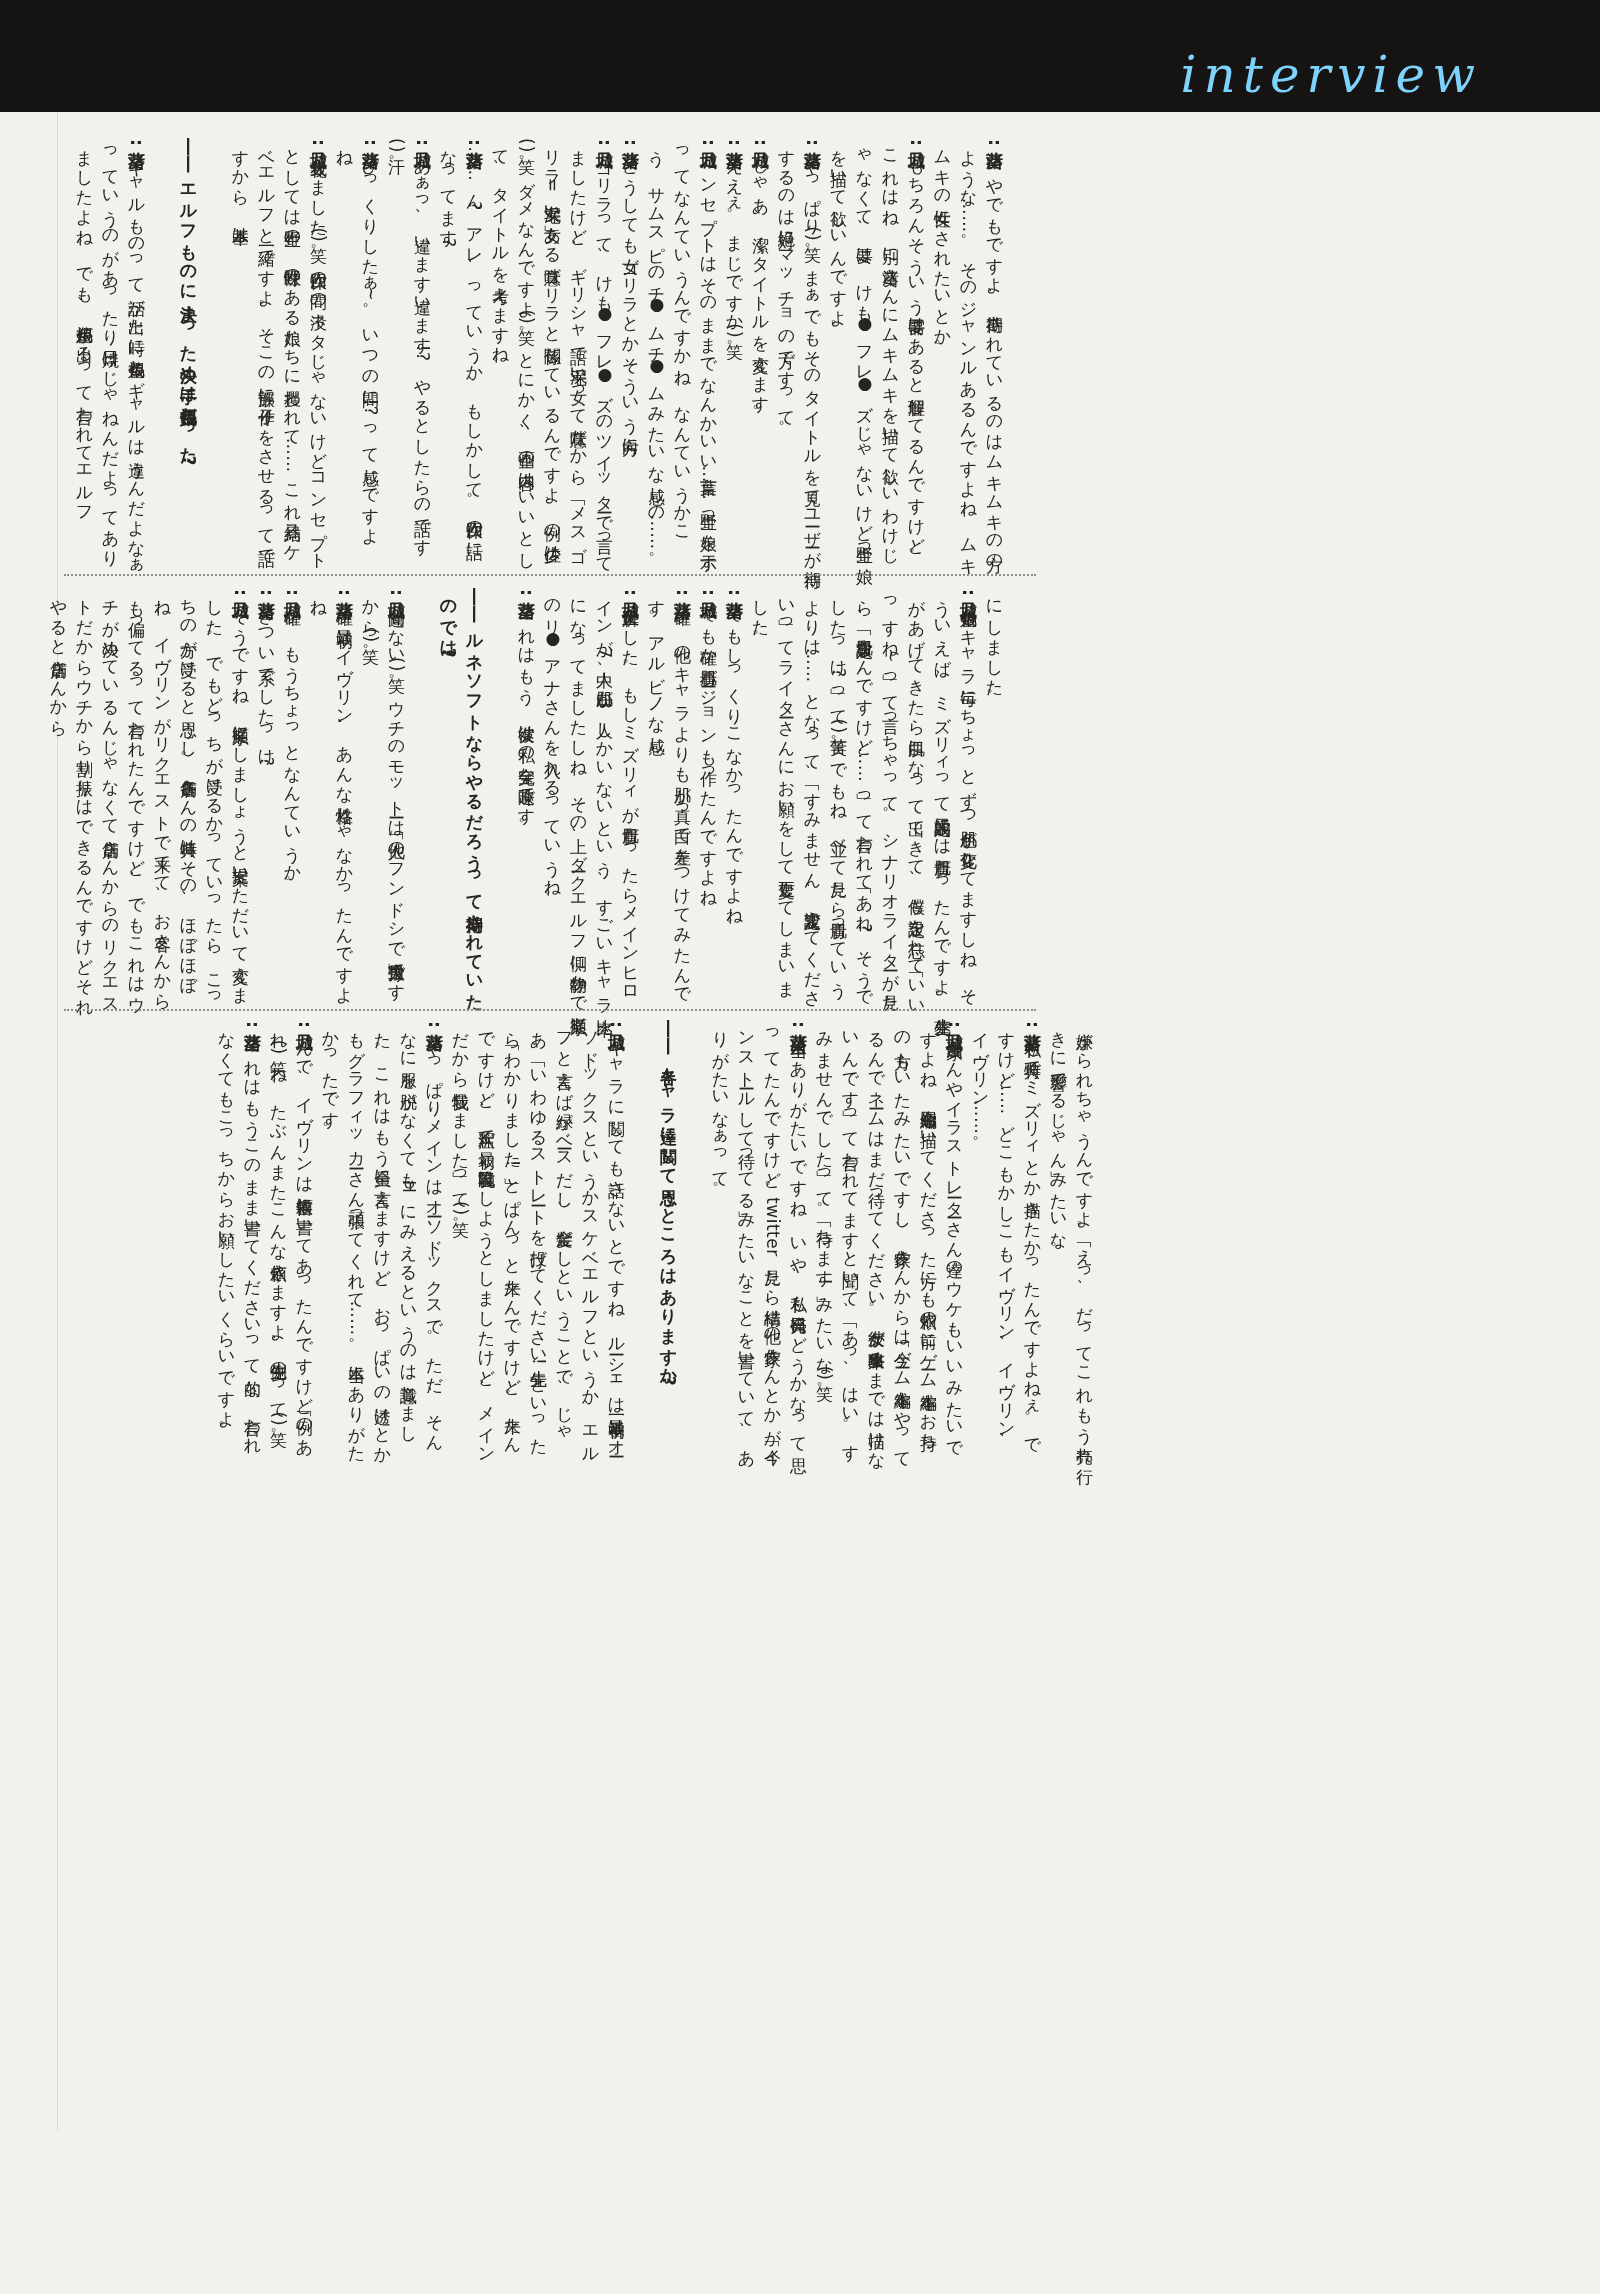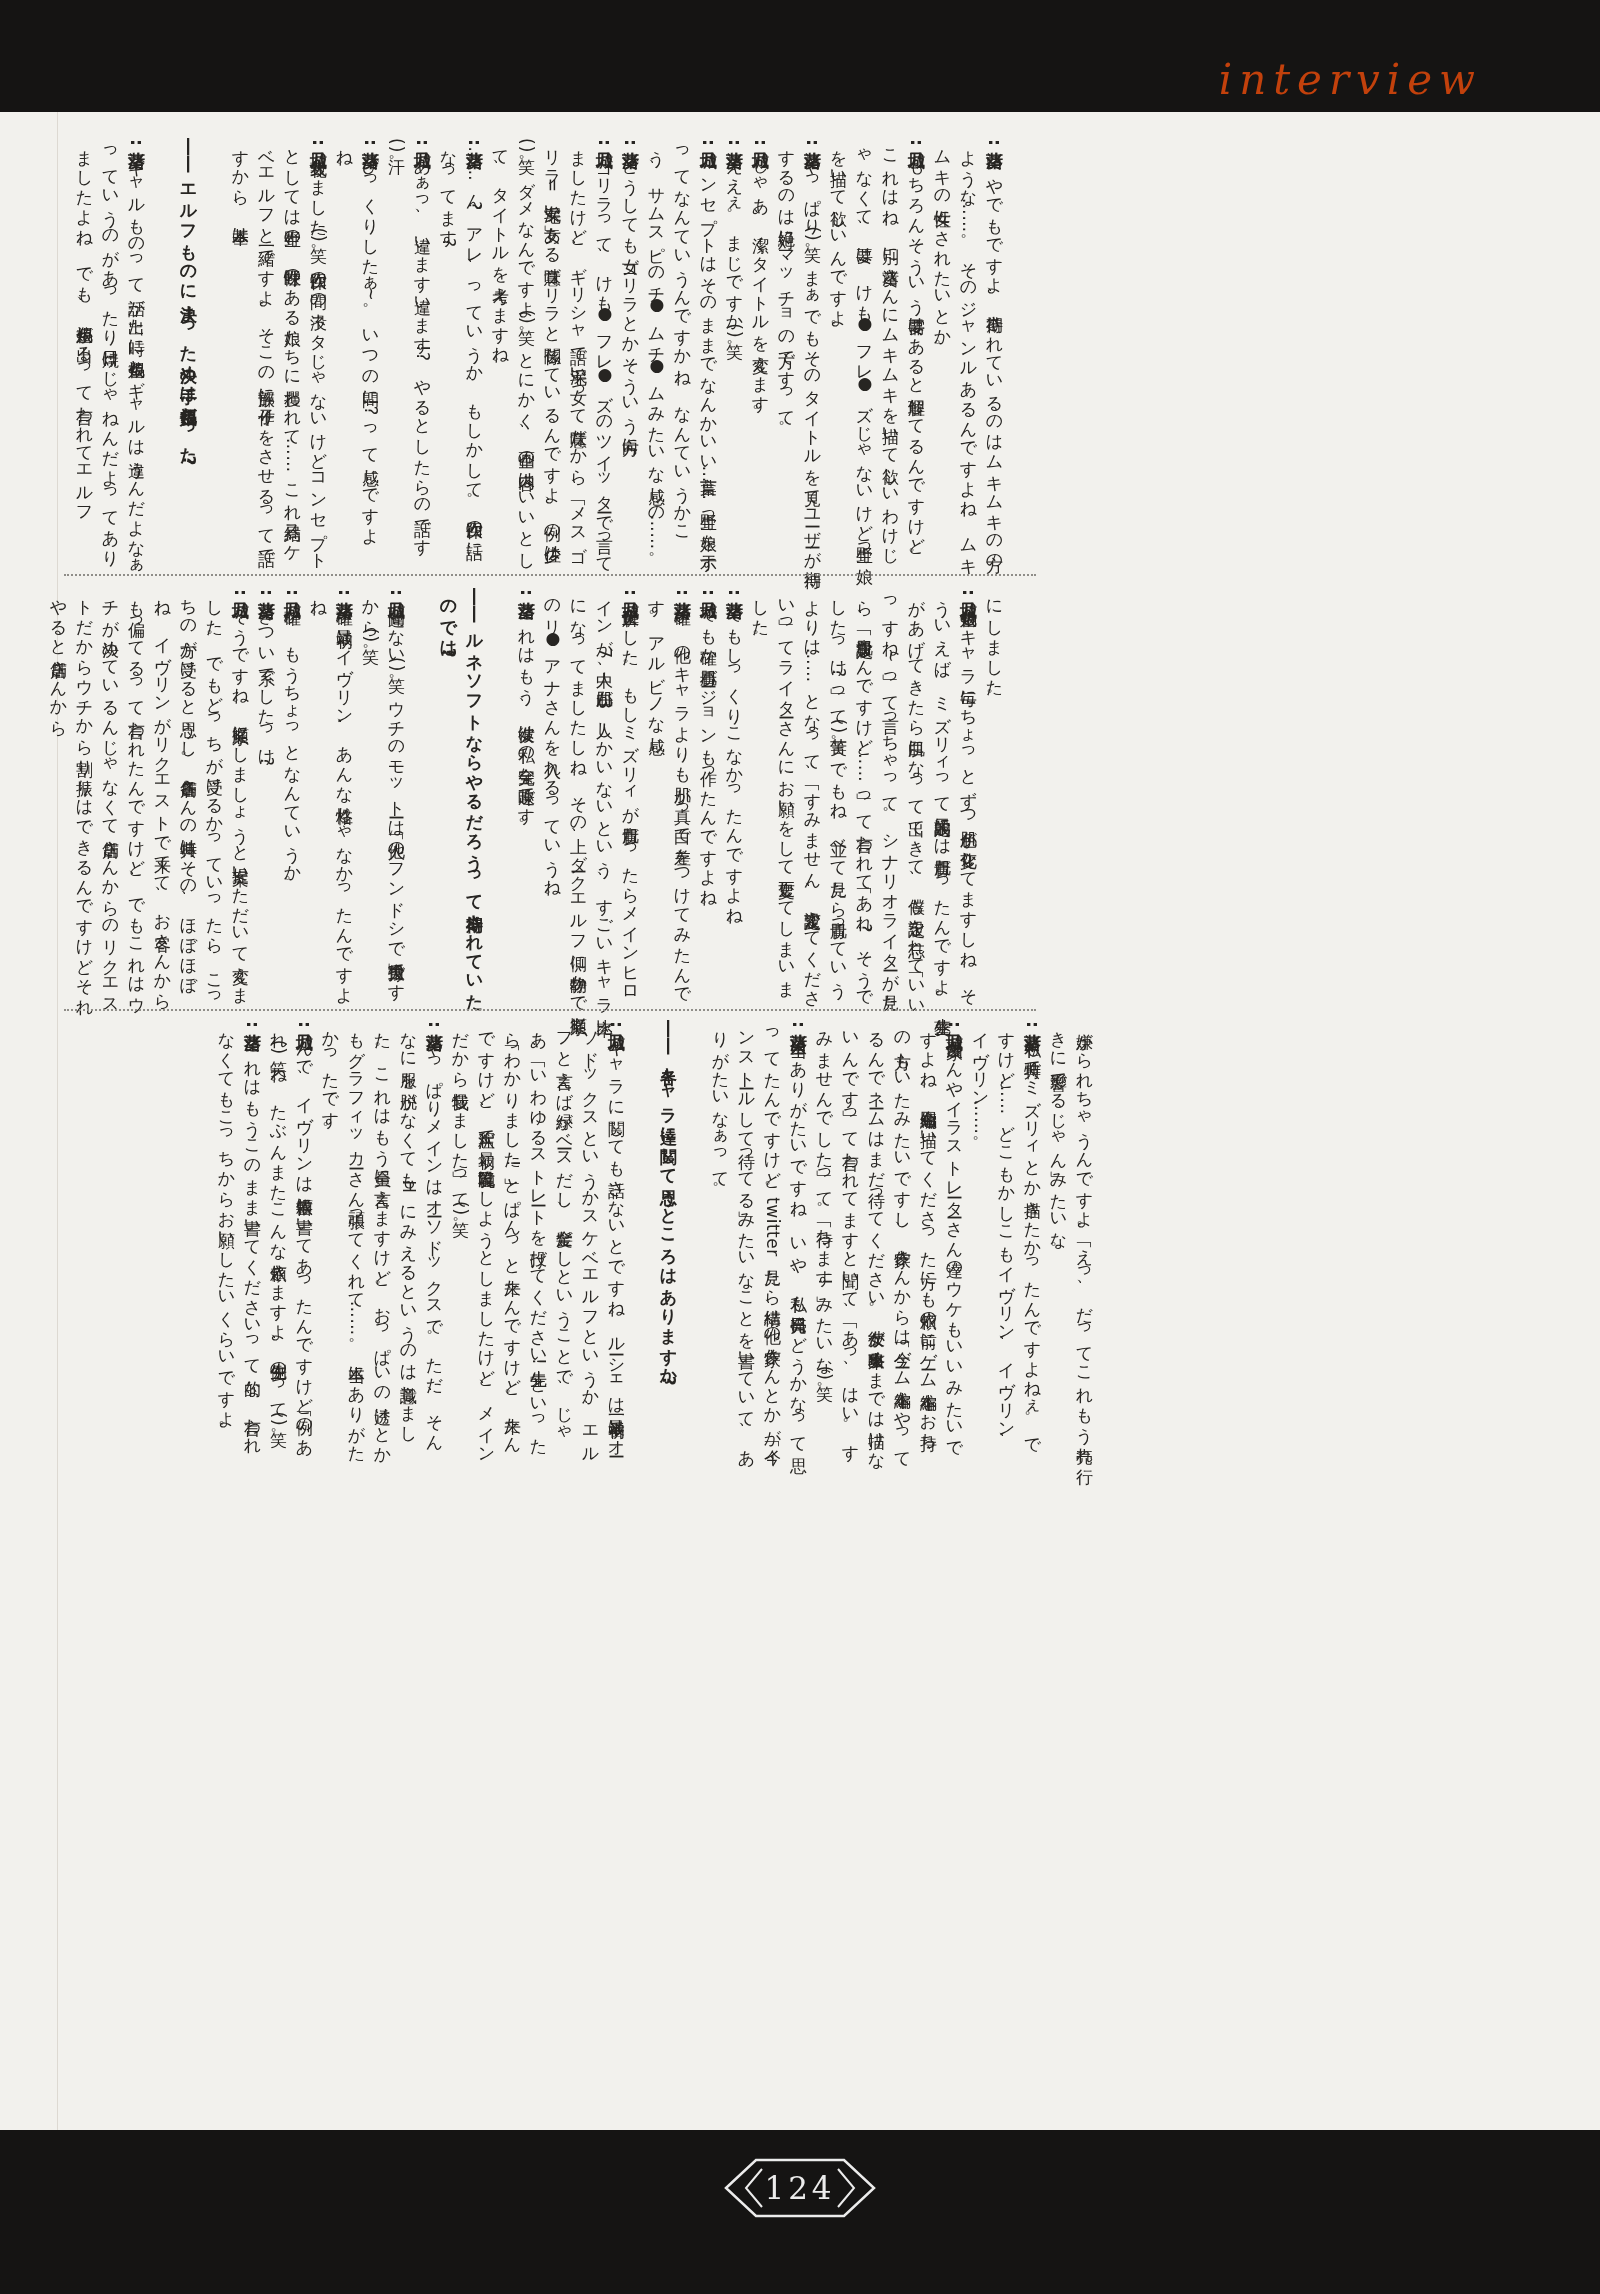--- a/index.html
+++ b/index.html
@@ -10,22 +10,22 @@
     font-family:"DejaVu Sans","Liberation Sans",sans-serif;
   }
   
   .topbar {
     position:absolute; left:0; top:0; width:1600px; height:112px;
     background:#151413;
   }
   .logo {
     position:absolute; right:118px; bottom:8px;
     font-family:"DejaVu Serif","Liberation Serif",serif;
-    font-style:italic; font-size:42px; letter-spacing:7px;
-    color:#c2410c;
+    font-style:italic; font-size:50px; letter-spacing:7px;
+    color:#7dd3fc;
   }
   .bottombar {
     position:absolute; left:0; bottom:0; width:1600px; height:164px;
     background:#151413;
   }
   .pagenum-ornament {
     position:absolute; left:50%; top:24px; transform:translateX(-50%);
     width:164px; height:68px;
   }
   .pagenum-ornament svg { position:absolute; left:0; top:0; }
@@ -122,24 +122,14 @@
         <p class="speech"><b>城乃:</b>漫画家さんやイラストレーターさん達のウケもいいみたいですよね。今回短編を描いてくださった方にも依頼の前にゲーム本編をお持ちの方もいたみたいですし、作家さんからは「今ゲーム本編をやってるんでネームはまだ待ってください。彼女が攻略出来るまでは描けないんです」って言われてますと聞いて、「あっ、はい。すみませんでした」って。「待ちます!」みたいな(笑)。</p>
         <p class="speech"><b>葵渚:</b>本当にありがたいですね。いや、私も発売日にどうかなって思ってたんですけど。twitter見たら結構、他の作家さんとかが「今インストールして待ってる」みたいなことを書いていて、ありがたいなぁって。</p>
         <p class="qhead">――各キャラ達に関して思うところはありますか?</p>
         <p class="speech"><b>城乃:</b>キャラに関しても話さないとですね。ルーシェは一番最初はオーソドックスというかスケベエルフというか、エルフと言えば緑がベースだし、金髪だしということで、じゃあ、「いわゆるストレートを投げてください先生!」といったら「わかりました!」とぱんっと来たんですけど。来たんですけど、注釈で「最初、陥没乳首にしようとしましたけど、メインだから我慢しました」って(笑)。</p>
         <p class="speech"><b>葵渚:</b>やっぱりメインはオーソドックスで。ただ、そんなに服を脱がなくてもHにみえるというのは意識しました。これはもう全員に言えますけど。おっぱいの透けとかもグラフィッカーさん頑張ってくれて……。本当にありがたかったです。</p>
         <p class="speech"><b>城乃:</b>んで、イヴリンは依頼書に書いてあったんですけど「例のあれ(笑)」ね。たぶんまたこんな依頼きますよ、先生例のって(笑)。</p>
         <p class="speech"><b>葵渚:</b>これはもうこのまま書いてくださいって的な、言われなくてもこっちからお願いしたいくらいですよ。</p>
       </div>
   </div>
 
-  <div class="bottombar">
-    <div class="pagenum-ornament">
-      <svg viewBox="0 0 164 68" width="164" height="68">
-        <polygon points="8,34 38,6 126,6 156,34 126,62 38,62" fill="none" stroke="#ececec" stroke-width="2.5"></polygon>
-        <polyline points="44,15 28,34 44,53" fill="none" stroke="#ececec" stroke-width="2"></polyline>
-        <polyline points="120,15 136,34 120,53" fill="none" stroke="#ececec" stroke-width="2"></polyline>
-      </svg>
-      <span class="pagenum">124</span>
-    </div>
-  </div>
 
 </div>
 
 </body></html>

